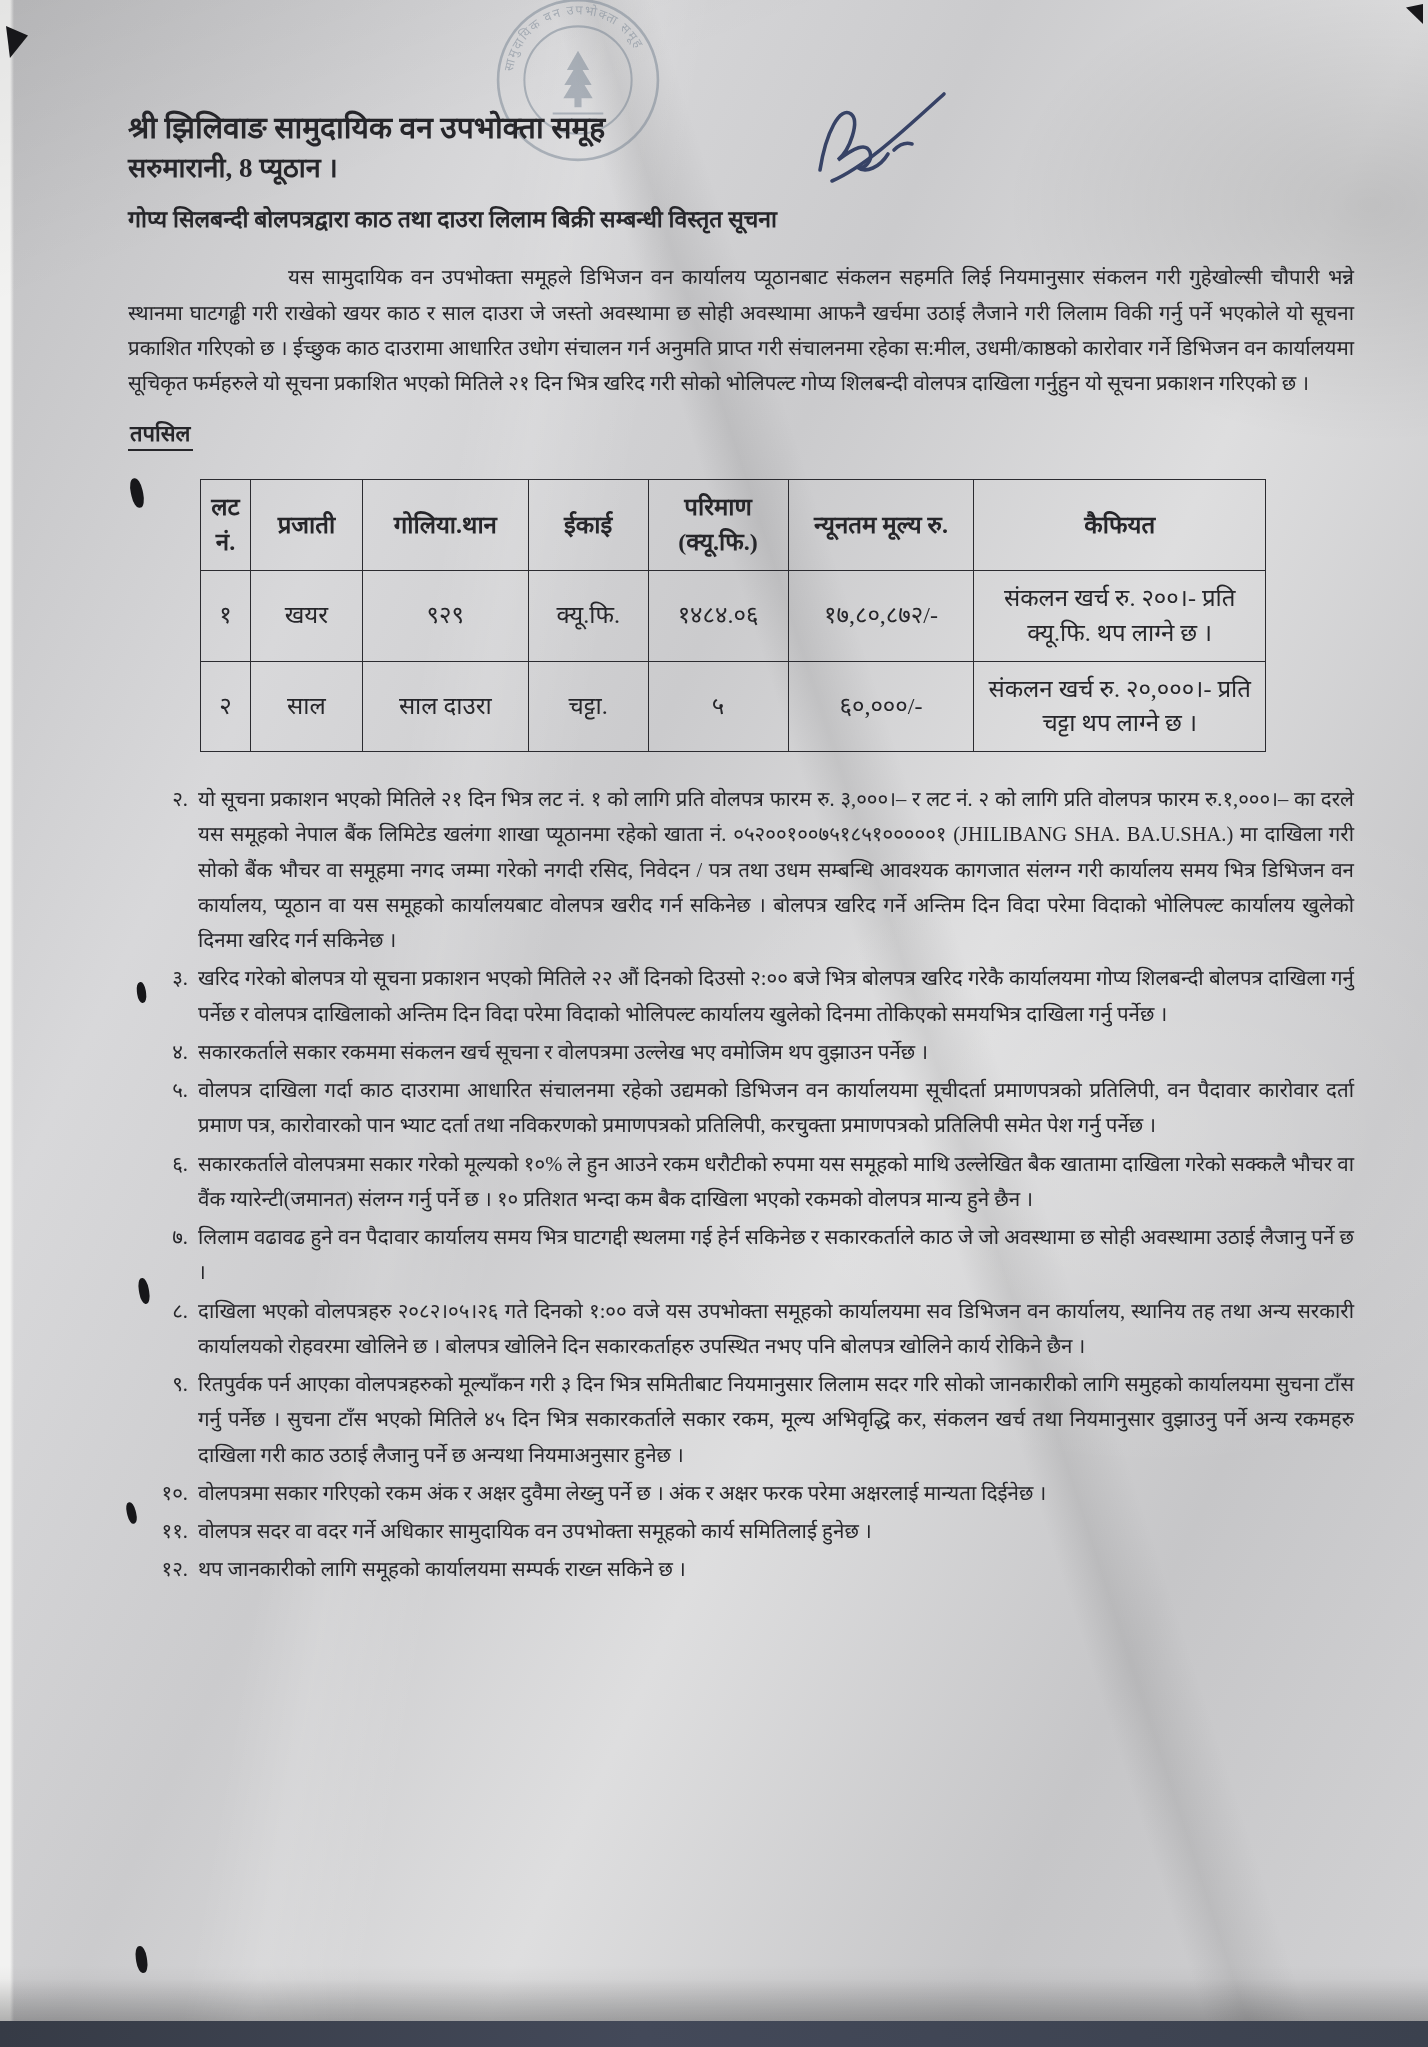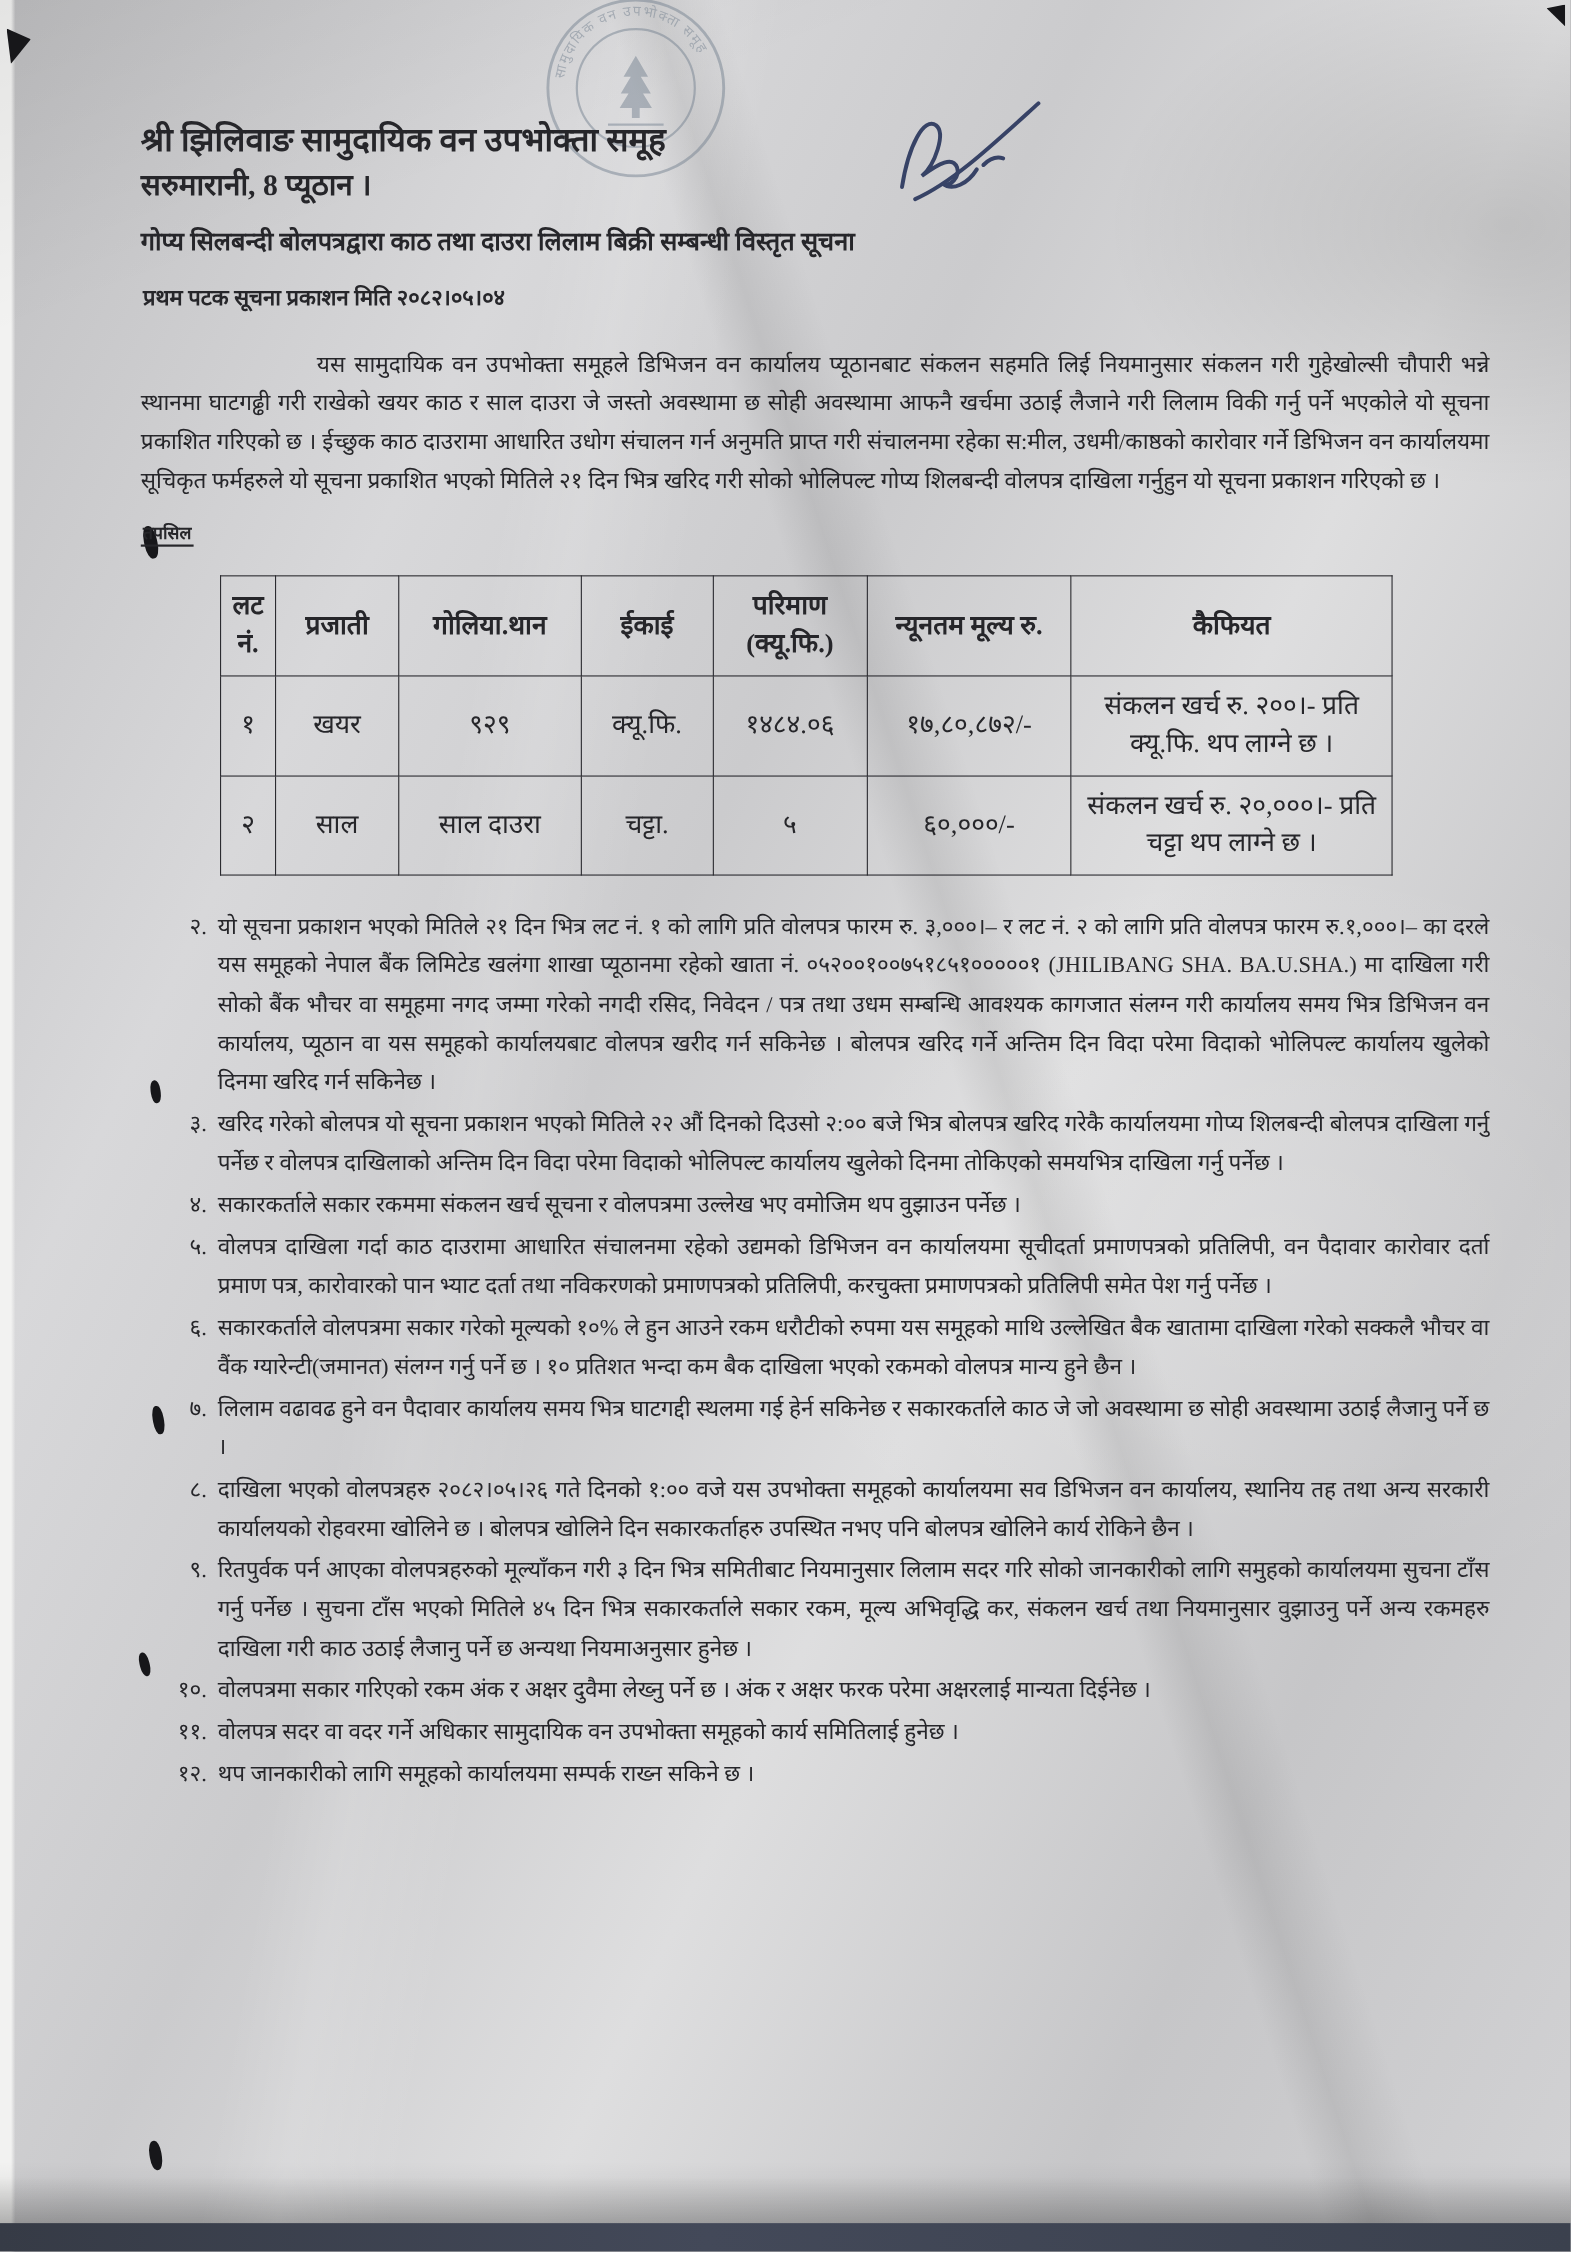--- a/index.html
+++ b/index.html
@@ -23,21 +23,21 @@
       linear-gradient(160deg, rgba(0,0,0,.06) 0%, rgba(0,0,0,0) 12%),
       linear-gradient(0deg, rgba(0,0,0,.16) 0%, rgba(0,0,0,0) 4%);
   }
   .content{position:absolute;left:128px;right:74px;top:0;font-size:20.5px;line-height:1.72;}
   .centered-narrow{width:935px;text-align:left;}
   .org-name{margin:108px 0 0 0;font-size:30px;font-weight:bold;line-height:1.35;}
   .org-address{margin:2px 0 0 0;font-size:27px;font-weight:bold;line-height:1.3;}
   .notice-title{margin:19px 0 0 0;font-size:23px;font-weight:bold;line-height:1.3;}
   .pub-line{margin:20px 0 0 2px;font-size:20px;font-weight:bold;}
   .intro{margin:26px 0 0 0;text-align:justify;text-indent:160px;}
-  .tapasil{margin:16px 0 0 0;font-size:16px;font-weight:bold;}
+  .tapasil{margin:16px 0 0 0;font-size:22px;font-weight:bold;font-family:Liberation Mono, monospace;}
   .tapasil span{border-bottom:2px solid #26262a;padding:0 2px 1px 2px;}
   .section-heading{margin:10px 0 0 30px;font-size:22px;font-weight:bold;}
   table.auction{border-collapse:collapse;margin:24px 0 0 72px;width:1066px;font-size:24px;}
   table.auction th,table.auction td{border:1.6px solid #2b2b30;text-align:center;vertical-align:middle;padding:10px 6px;line-height:1.45;}
   table.auction th{font-weight:bold;height:58px;}
   table.auction td{height:52px;}
   .terms{margin:30px 0 0 12px;}
   .term{display:flex;margin-bottom:3px;}
   .term-num{flex:0 0 48px;text-align:right;padding-right:10px;white-space:nowrap;}
   .term-text{flex:1;text-align:justify;}
@@ -87,21 +87,20 @@
     </g>
   </svg>
 
   <div class="content">
     <div class="centered-narrow">
       <h1 class="org-name">श्री झिलिवाङ सामुदायिक वन उपभोक्ता समूह</h1>
       <h2 class="org-address">सरुमारानी, 8 प्यूठान ।</h2>
       <h3 class="notice-title">गोप्य सिलबन्दी बोलपत्रद्वारा काठ तथा दाउरा लिलाम बिक्री सम्बन्धी विस्तृत सूचना</h3>
     </div>
 
-    <div class="pub-line">प्रथम पटक सूचना प्रकाशन मिति २०८२।०५।०४</div>
 
     <p class="intro">यस सामुदायिक वन उपभोक्ता समूहले डिभिजन वन कार्यालय प्यूठानबाट संकलन सहमति लिई नियमानुसार संकलन गरी गुहेखोल्सी चौपारी भन्ने स्थानमा घाटगढ्ढी गरी राखेको खयर काठ र साल दाउरा जे जस्तो अवस्थामा छ सोही अवस्थामा आफनै खर्चमा उठाई लैजाने गरी लिलाम विकी गर्नु पर्ने भएकोले यो सूचना प्रकाशित गरिएको छ । ईच्छुक काठ दाउरामा आधारित उधोग संचालन गर्न अनुमति प्राप्त गरी संचालनमा रहेका स:मील, उधमी/काष्ठको कारोवार गर्ने डिभिजन वन कार्यालयमा सूचिकृत फर्महरुले यो सूचना प्रकाशित भएको मितिले २१ दिन भित्र खरिद गरी सोको भोलिपल्ट गोप्य शिलबन्दी वोलपत्र दाखिला गर्नुहुन यो सूचना प्रकाशन गरिएको छ ।</p>
 
     <div class="centered-narrow tapasil">
       <span>तपसिल</span>
     </div>
 
 
     <table class="auction">
       <colgroup>

